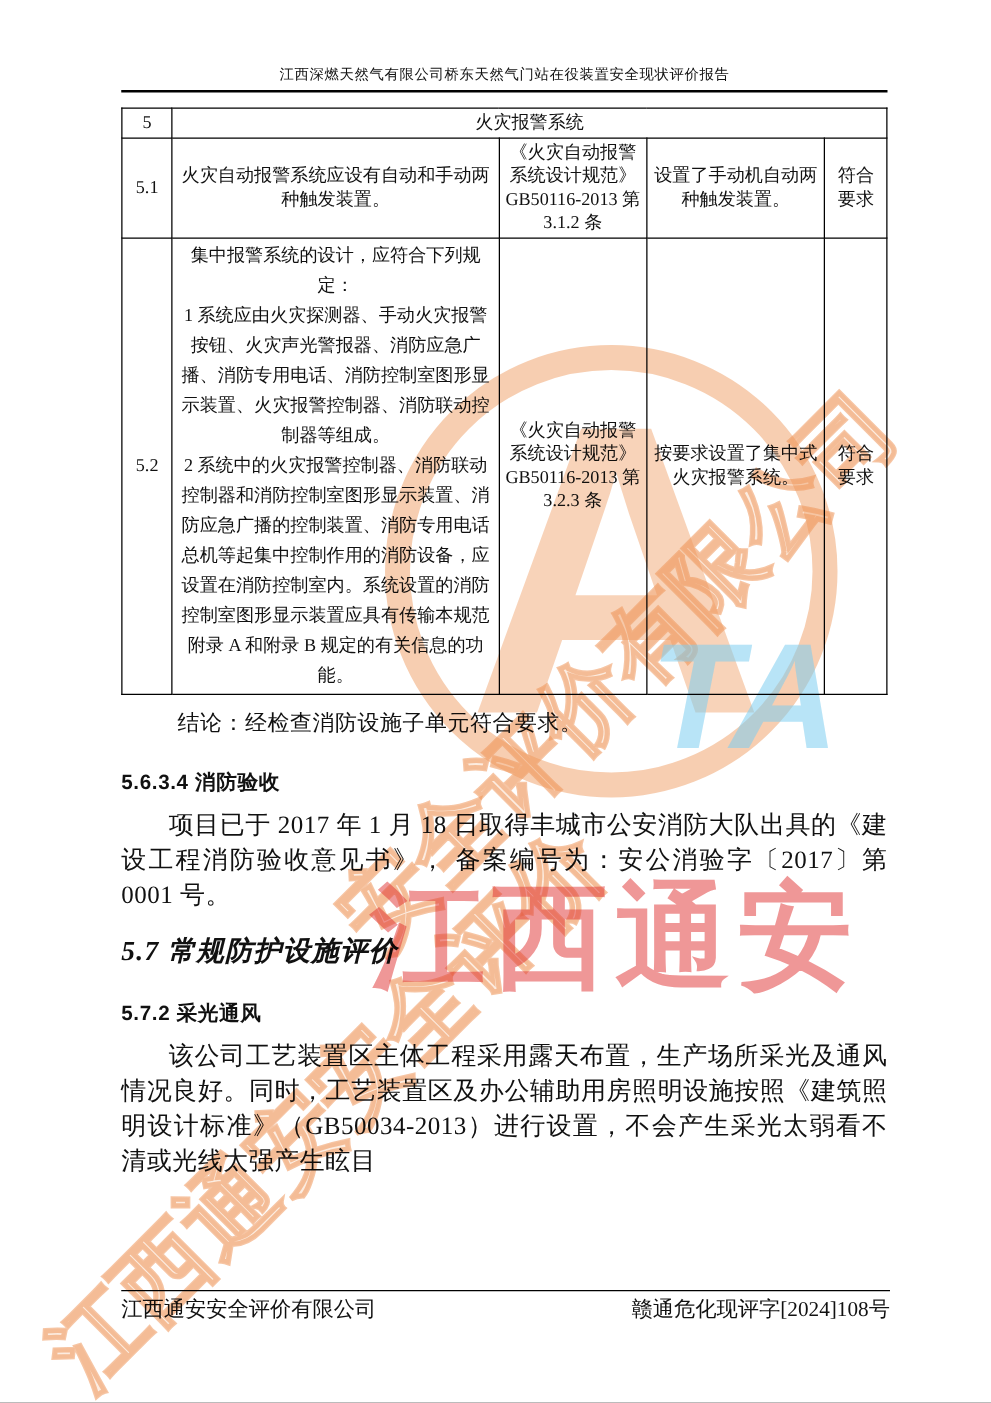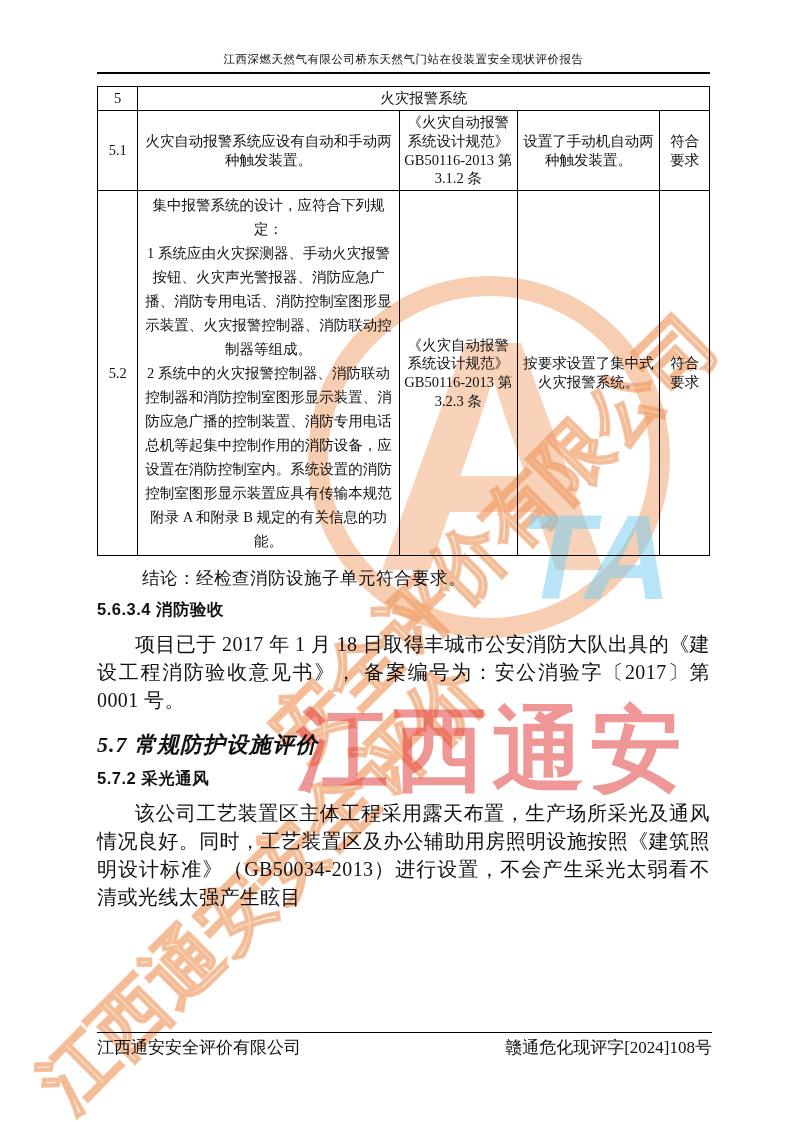--- a/index.html
+++ b/index.html
@@ -49,21 +49,21 @@
   tr.r-52 td.cell-content { line-height:24px; padding:2px 6px; }
   
   .concl {
     margin-top:9px;
     font-size:17.5px;
     line-height:26px;
     text-indent:45px;
     letter-spacing:.5px;
   }
   h3.hei {
-    margin-top:8px;
+    margin-top:24px;
     font-family:"Liberation Sans","DejaVu Sans",sans-serif;
     font-size:16.5px;
     font-weight:bold;
     letter-spacing:.5px;
   }
   h2.kai {
     margin-top:16px;
     font-size:22px;
     font-weight:bold;
     font-style:italic;

